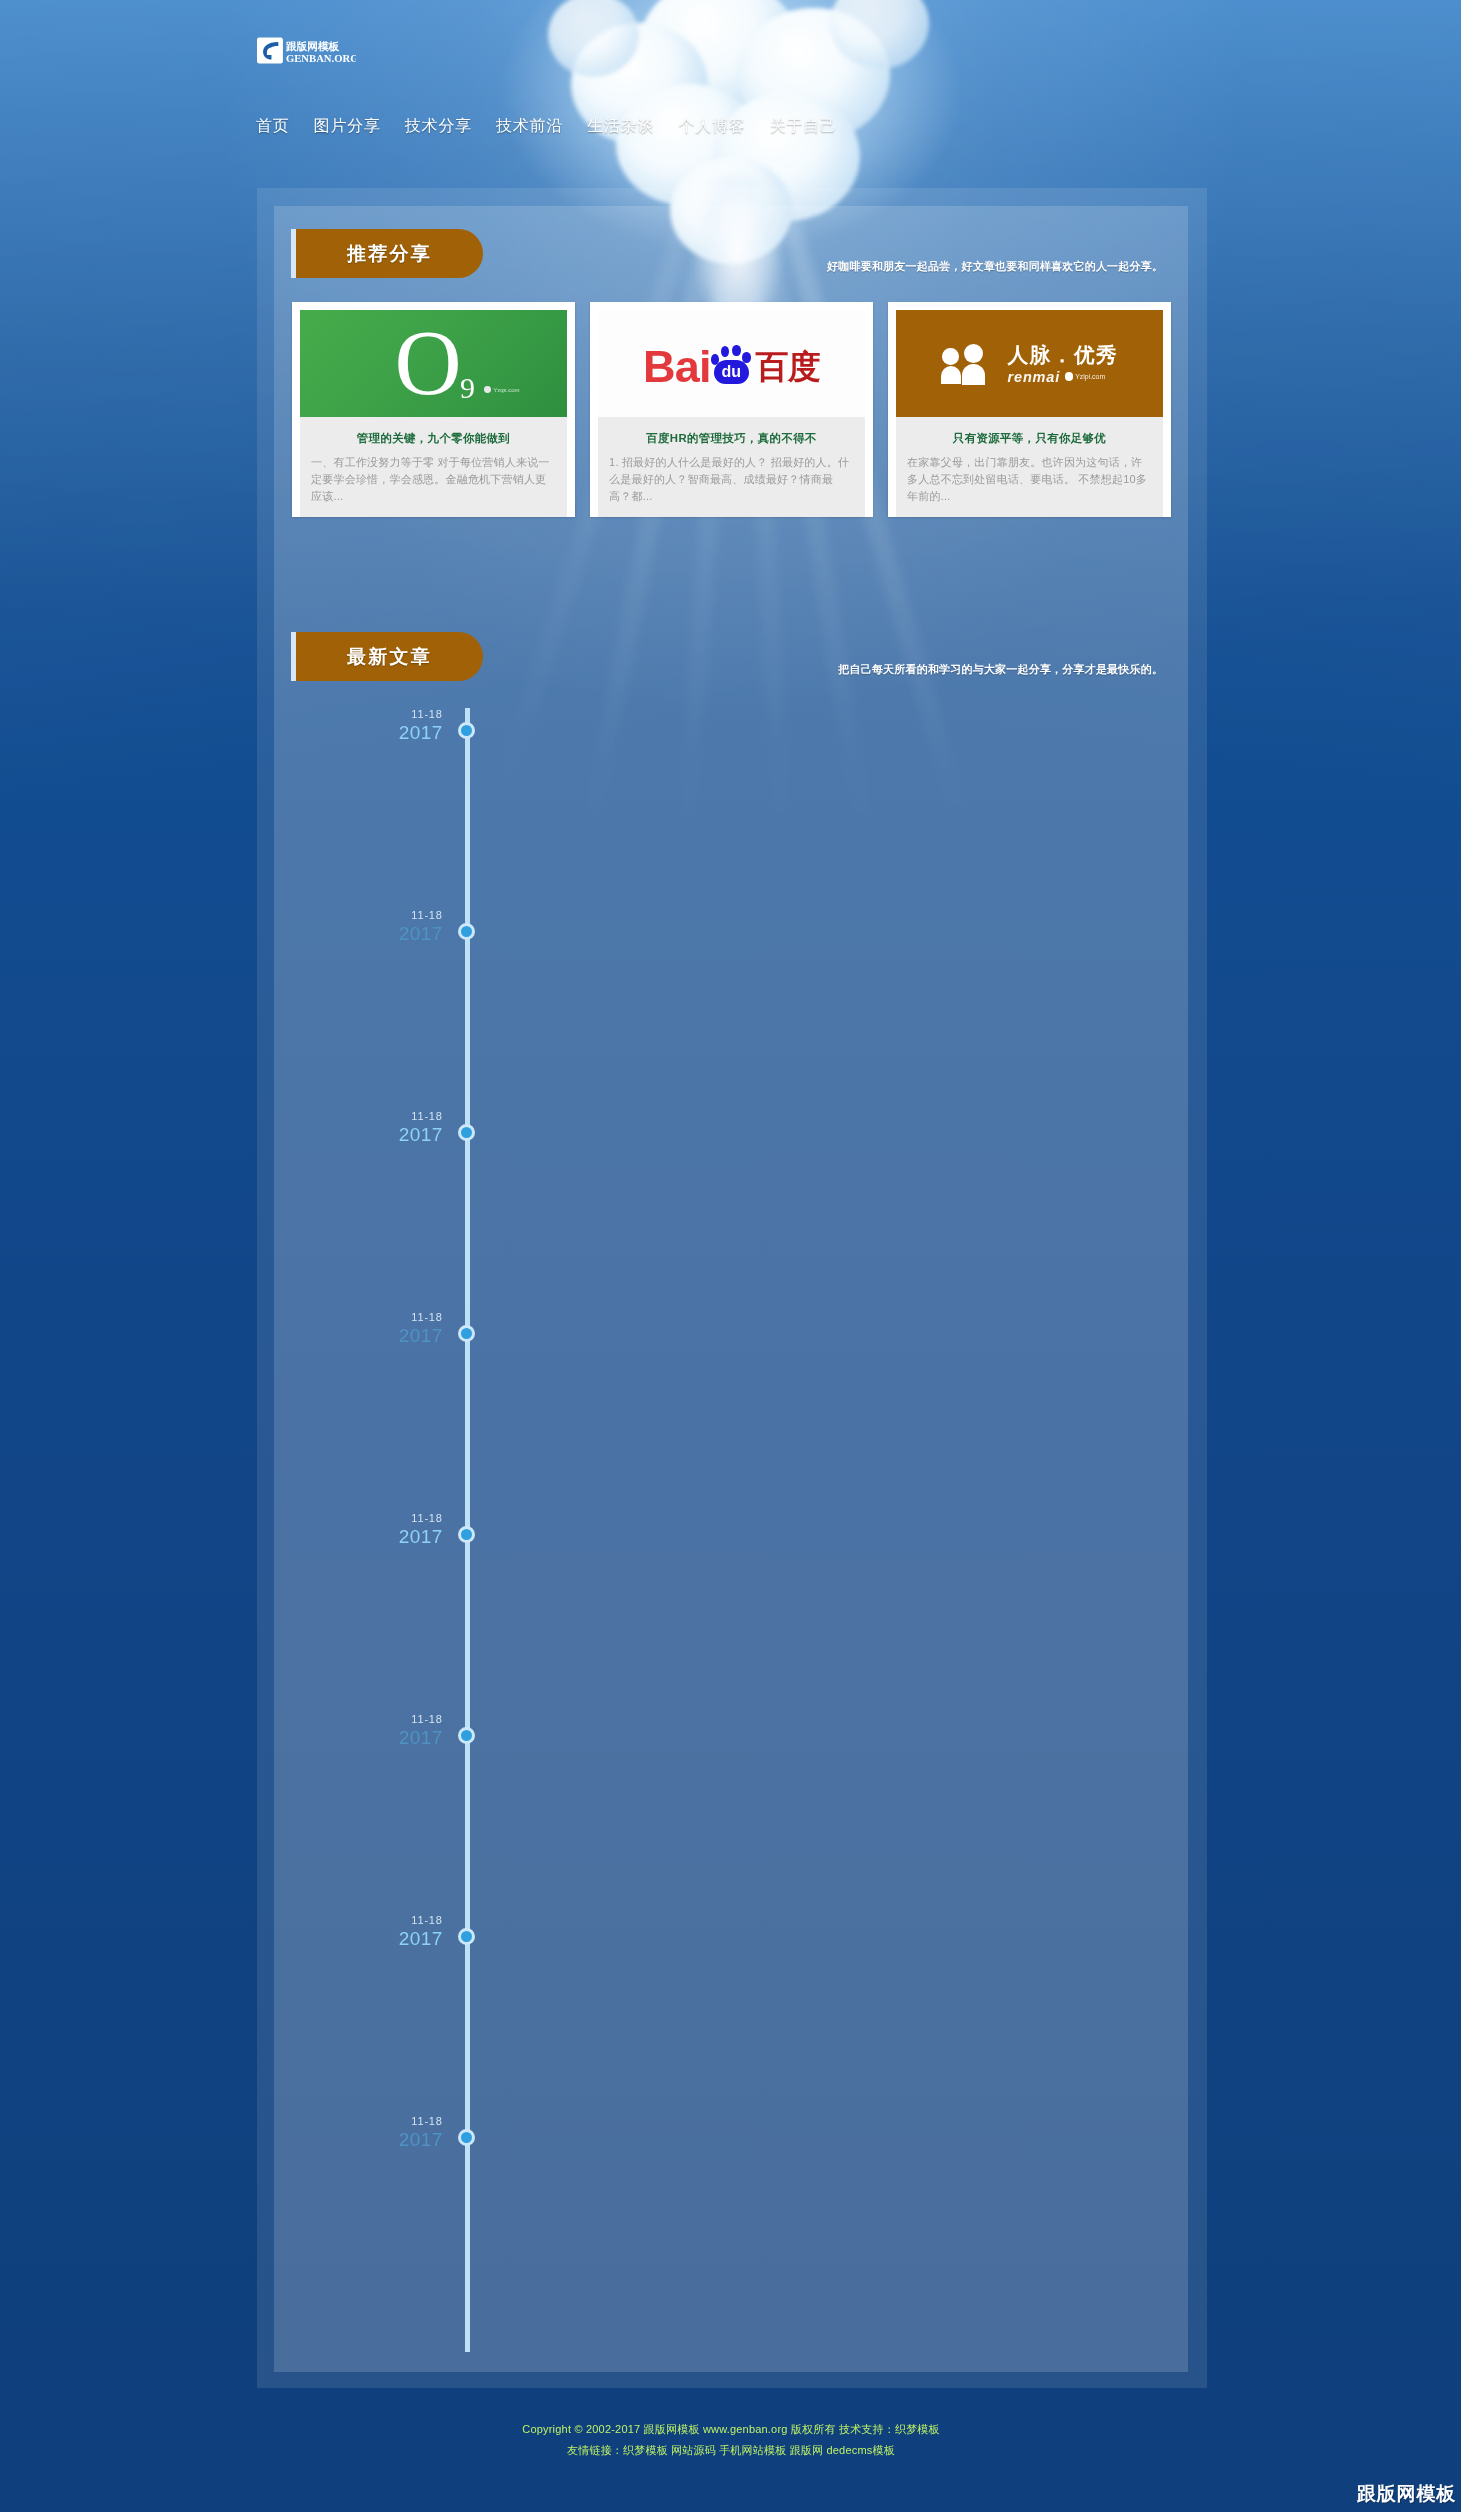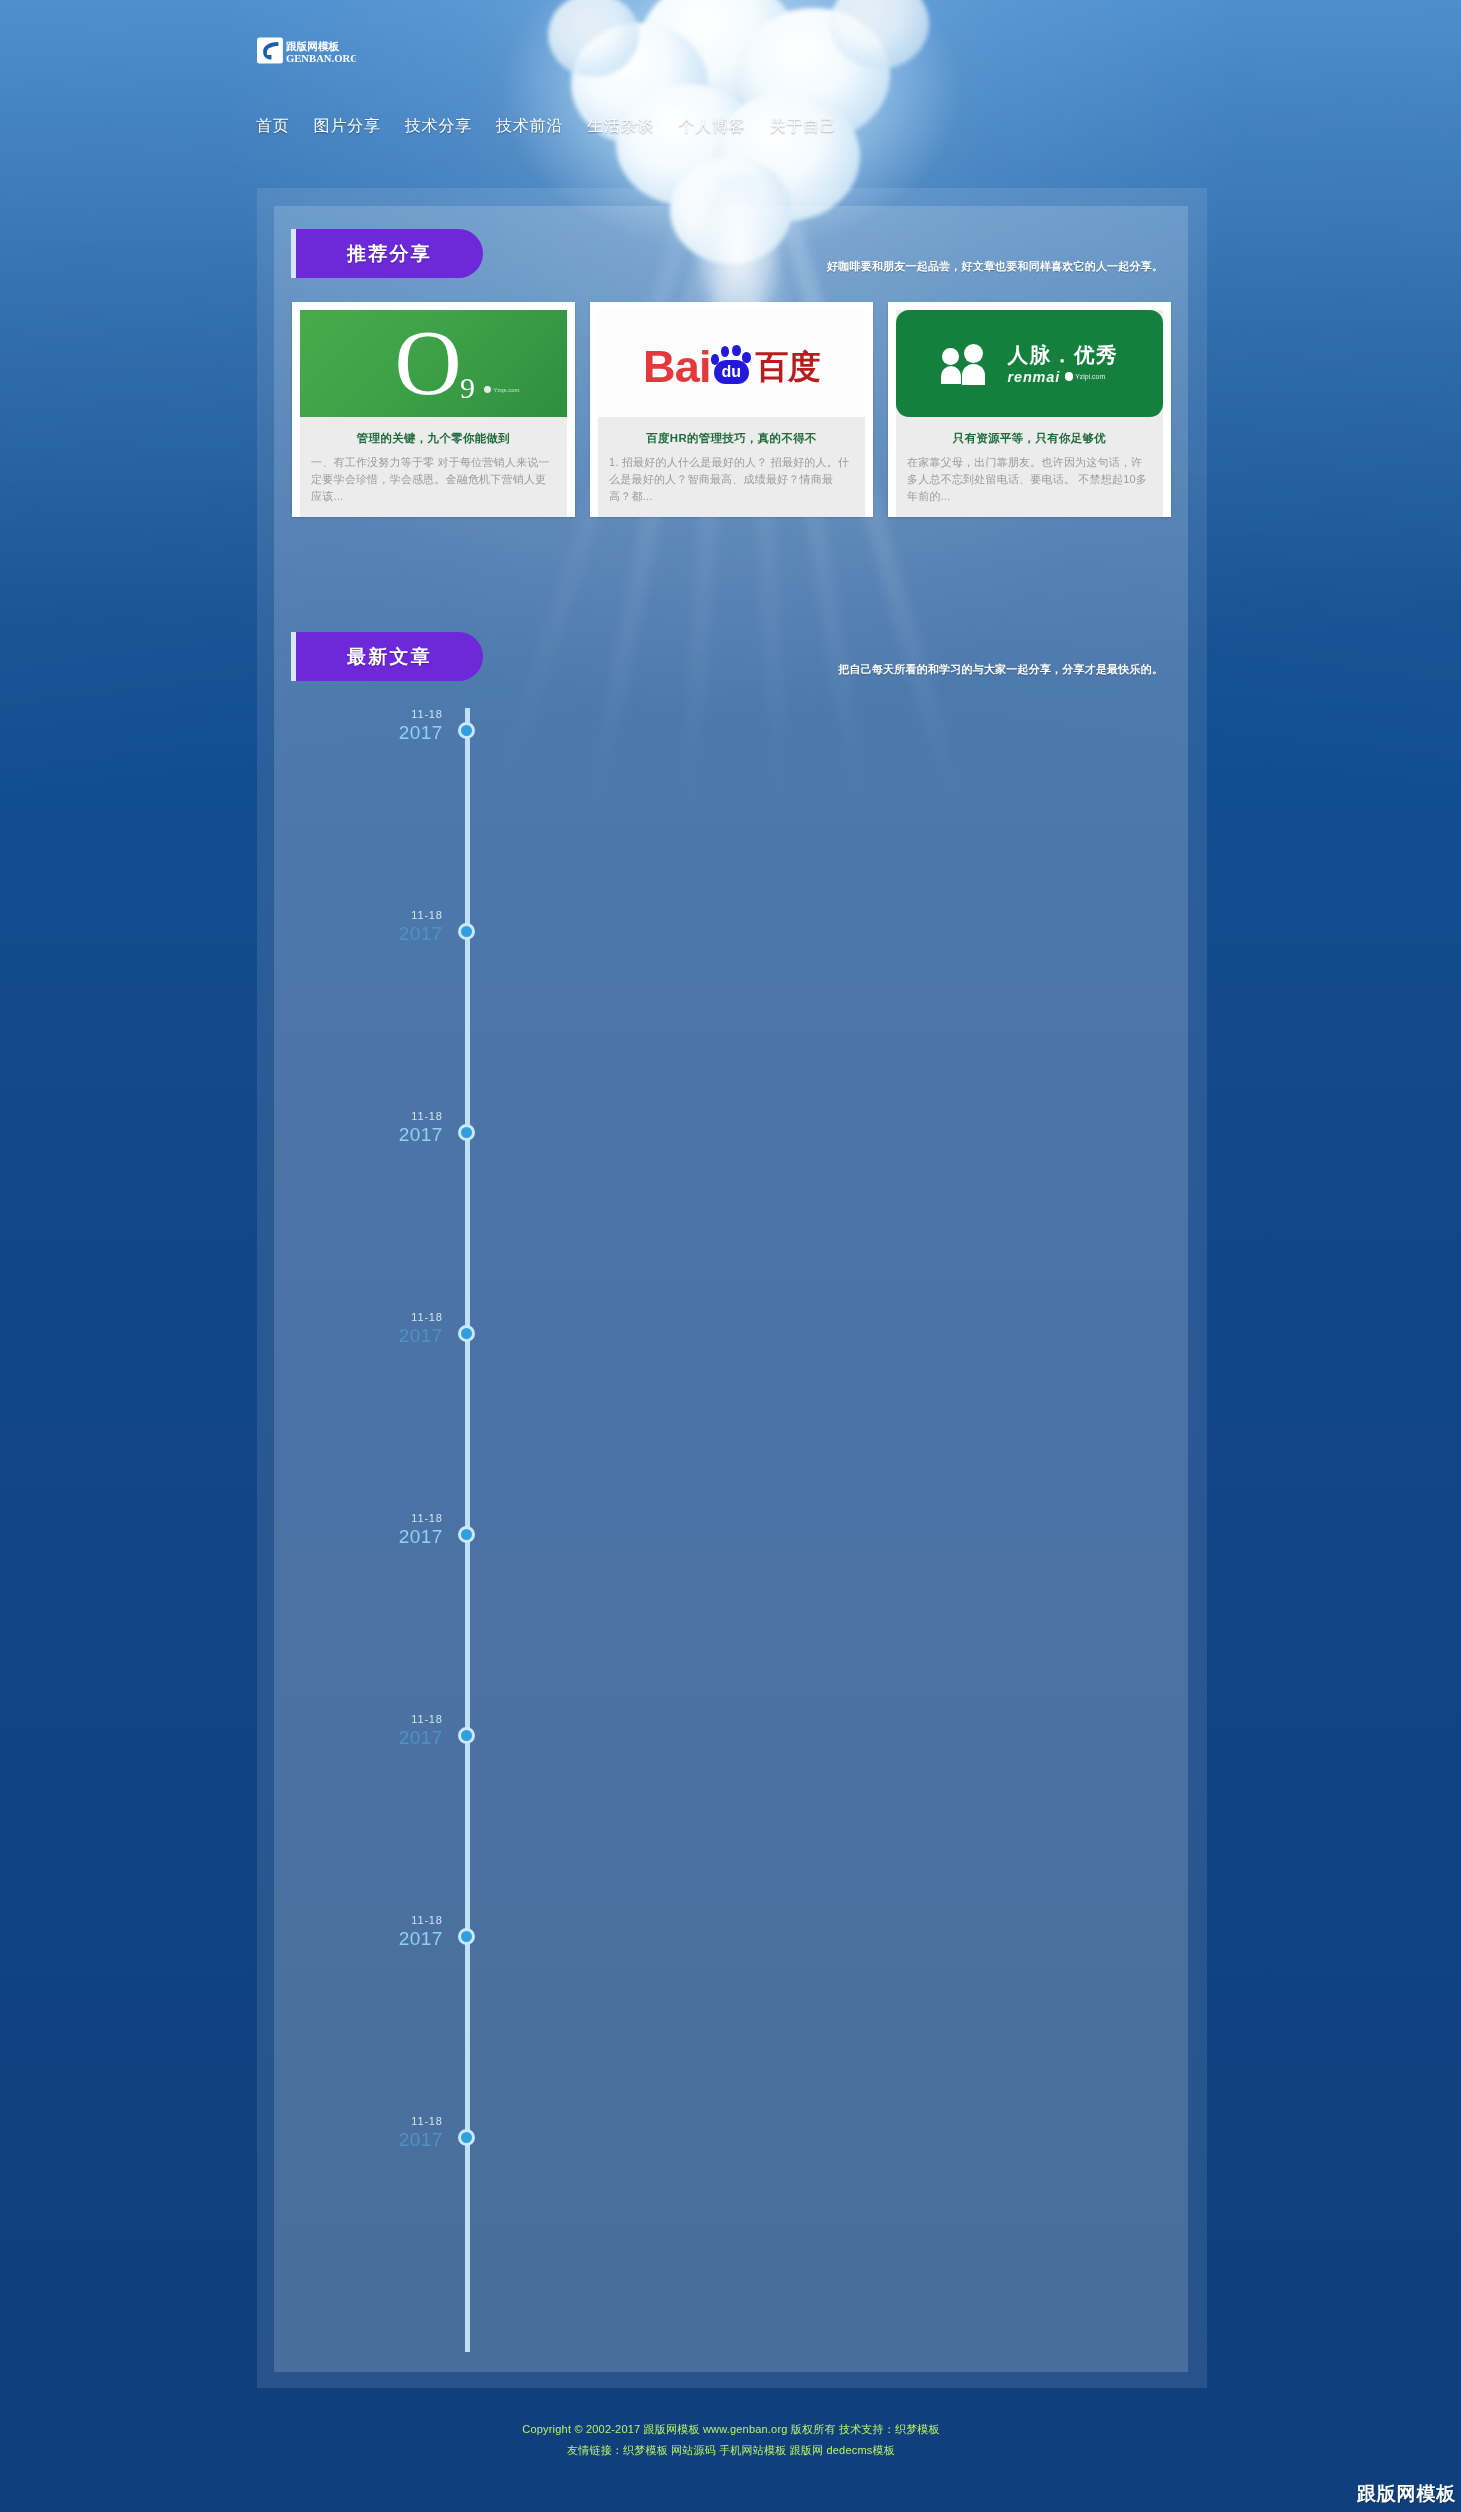--- a/index.html
+++ b/index.html
@@ -114,21 +114,21 @@
     position: absolute;
     left: 0; top: 0;
     width: 5.3px; height: 49px;
     background: #d7e7f5;
   }
   .tab-pill {
     position: absolute;
     left: 5.3px; top: 0;
     height: 49px;
     width: 187px;
-    background: #6d28d9;
+    background: #a16207;
     border-radius: 0 30px 30px 0;
     display: flex;
     align-items: center;
     justify-content: center;
   }
   .tab-pill span {
     color: #ffffff;
     font-size: 19px;
     font-weight: bold;
     letter-spacing: 2.3px;
@@ -242,21 +242,21 @@
     color: #fff; font-size: 16px; font-weight: bold;
     text-align: center; line-height: 23.6px;
     font-family: "Liberation Sans", sans-serif;
   }
   .baidu-cn {
     font-size: 33px; line-height: 35px; font-weight: bold;
     color: #b91c1c; margin-left: 1.5px; letter-spacing: -0.8px;
   }
 
   
-  .thumb-renmai { background: #15803d; display: flex; align-items: center; justify-content: center; gap: 10.7px; border-radius: 13px; }
+  .thumb-renmai { background: #a16207; display: flex; align-items: center; justify-content: center; gap: 10.7px; }
   .rm-people { position: relative; width: 56px; height: 43px; }
   .rm-people .h { position: absolute; border-radius: 50%; background: #fff; }
   .rm-people .b { position: absolute; background: #fff; }
   .rm-text { color: #fff; }
   .rm-text .l1 { font-size: 20.6px; font-weight: bold; letter-spacing: 1.5px; line-height: 23px; }
   .rm-text .l2 { display: flex; align-items: center; gap: 4.6px; margin-top: 2.3px; }
   .rm-text .l2 i {
     font-style: italic; font-weight: bold; font-size: 14.5px;
     letter-spacing: 0.8px; color: #fff; opacity: .95;
   }

